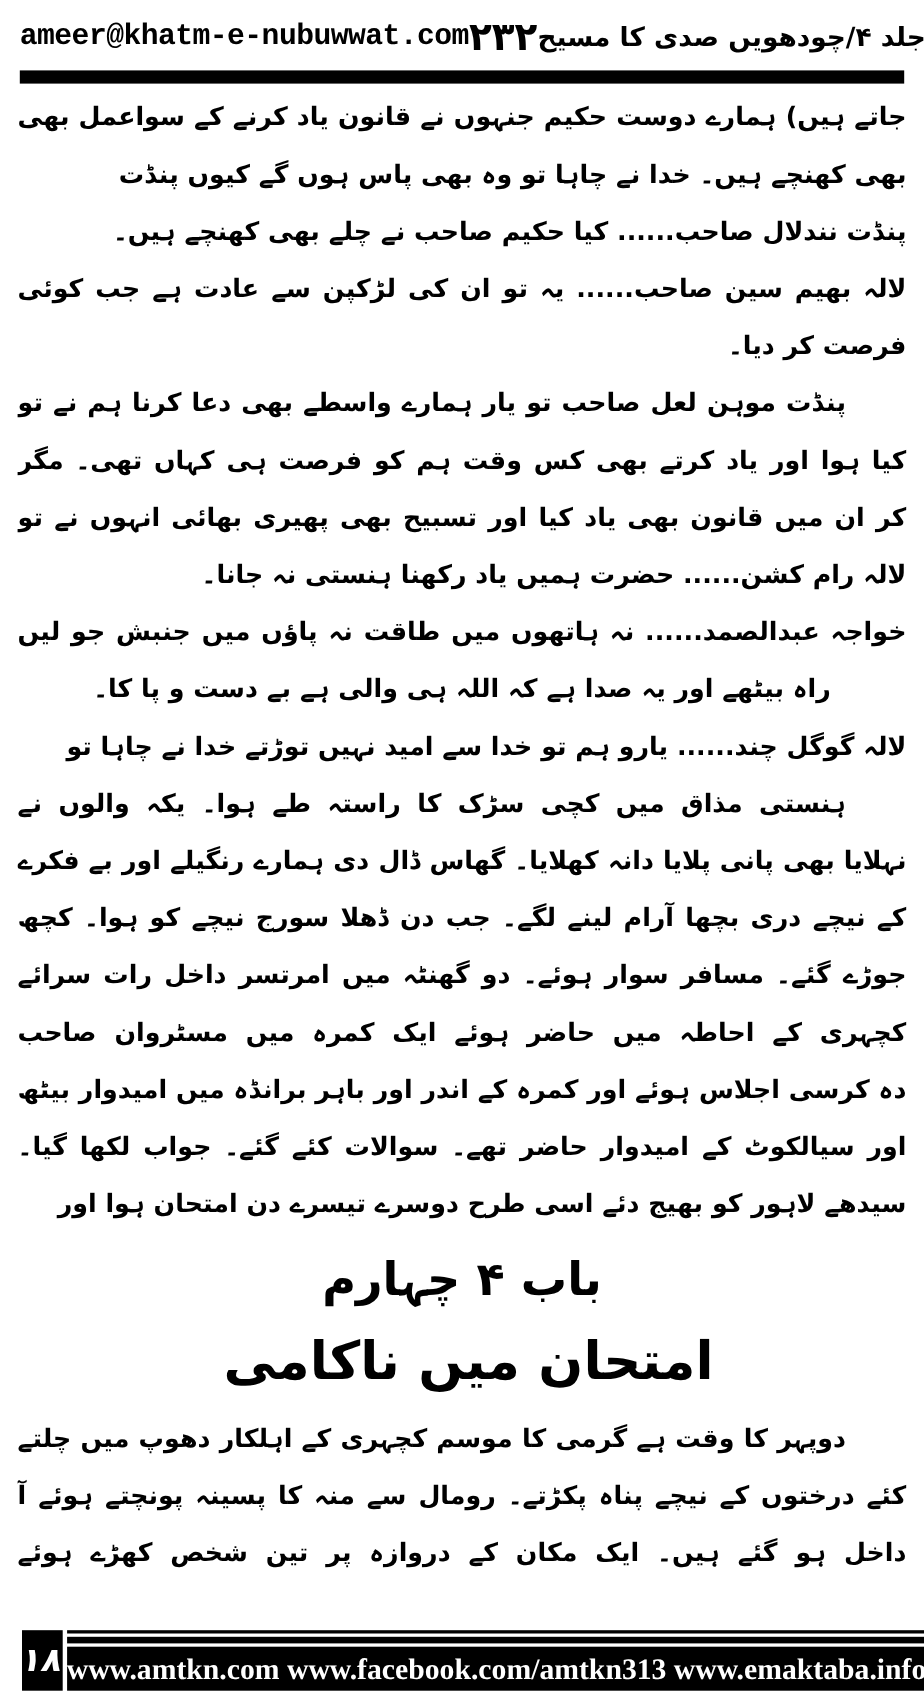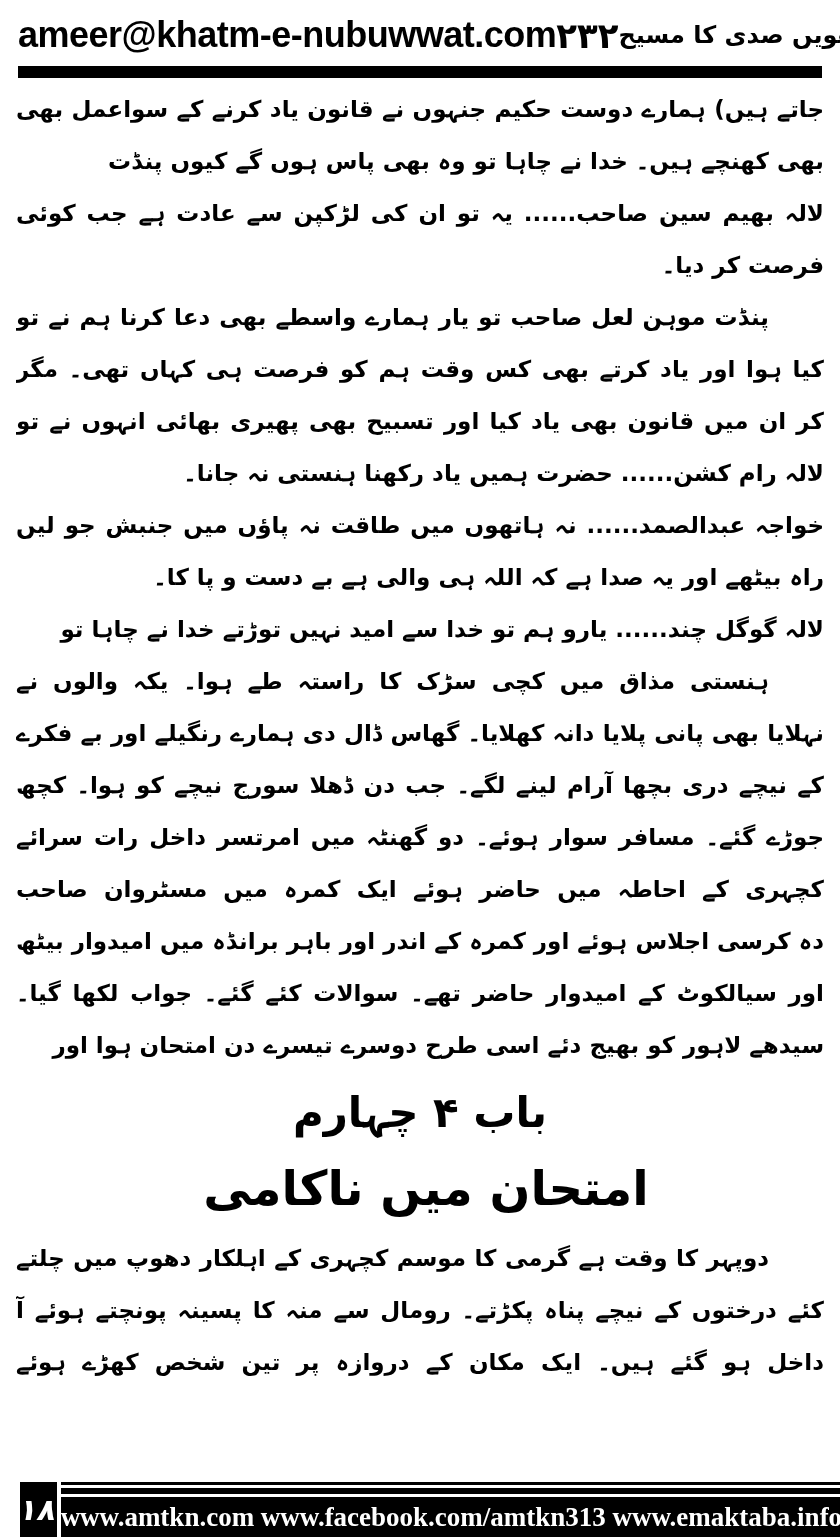--- a/index.html
+++ b/index.html
@@ -8,22 +8,22 @@
     background:#ffffff; color:#000000; overflow:hidden;
     margin:0 auto;
   }
 
   
   .header {
     display:flex; justify-content:space-between; align-items:center;
     padding:14px 18px 0 18px;
   }
   .header-email {
-    font-family:Liberation Sans, sans-serif; font-weight:bold;
-    font-size:36px; letter-spacing:-0.5px; white-space:nowrap;
+    font-family:Liberation Mono, monospace; font-weight:bold;
+    font-size:27px; letter-spacing:-0.5px; white-space:nowrap;
   }
   .header-pagenum {
     font-family:"DejaVu Sans", sans-serif; font-weight:bold;
     font-size:34px; transform:scaleY(1.05);
   }
   .header-title {
     font-family:"DejaVu Sans", sans-serif; font-weight:bold;
     direction:rtl; font-size:24px; white-space:nowrap;
   }
   .header-divider { height:12px; background:#000; margin:10px 18px 0 18px; }
@@ -34,21 +34,21 @@
     direction:rtl;
     font-family:"DejaVu Sans", sans-serif;
     font-weight:bold;
     font-size:23px;
     height:52px; line-height:52px;
     overflow:hidden;
     color:#000;
   }
   .align-justify { text-align:justify; text-align-last:justify; }
   .align-right   { text-align:right; }
-  .align-center  { text-align:right; }
+  .align-center  { text-align:center; }
   .indent { padding-right:55px; }
 
   
   .chapter-heading { text-align:center; direction:rtl; margin:6px 0 4px 0; }
   .chapter-line1 {
     font-family:"DejaVu Sans", sans-serif; font-weight:bold;
     font-size:42px; line-height:72px;
   }
   .chapter-line2 {
     font-family:"DejaVu Sans", sans-serif; font-weight:bold;
@@ -85,20 +85,21 @@
     <span class="header-email">ameer@khatm-e-nubuwwat.com</span>
     <span class="header-pagenum">۲۳۲</span>
     <span class="header-title">احتساب جلد ۴/چودھویں صدی کا مسیح</span>
   </div>
 
   <div class="header-divider"></div>
 
   <div class="body-text">
       <div class="body-line align-justify">جاتے ہیں) ہمارے دوست حکیم جنہوں نے قانون یاد کرنے کے سواعمل بھی کئے ہیں۔ اور چلے</div>
       <div class="body-line align-right">بھی کھنچے ہیں۔ خدا نے چاہا تو وہ بھی پاس ہوں گے کیوں پنڈت صاحب۔</div>
+      <div class="body-line align-right">پنڈت نندلال صاحب...... کیا حکیم صاحب نے چلے بھی کھنچے ہیں۔</div>
       <div class="body-line align-justify">لالہ بھیم سین صاحب...... یہ تو ان کی لڑکپن سے عادت ہے جب کوئی بات ہوئی اور جھٹ وظیفہ</div>
       <div class="body-line align-right">فرصت کر دیا۔</div>
       <div class="body-line align-justify indent">پنڈت موہن لعل صاحب تو یار ہمارے واسطے بھی دعا کرنا ہم نے تو قسم علم کی جو کچھ بھی یاد</div>
       <div class="body-line align-justify">کیا ہوا اور یاد کرتے بھی کس وقت ہم کو فرصت ہی کہاں تھی۔ مگر حکیم صاحب نے چھ ماہ کی رخصت لے</div>
       <div class="body-line align-justify">کر ان میں قانون بھی یاد کیا اور تسبیح بھی پھیری بھائی انہوں نے تو دعا اور دوا دونوں سے کام لیا ہے۔</div>
       <div class="body-line align-right">لالہ رام کشن...... حضرت ہمیں یاد رکھنا ہنستی نہ جانا۔</div>
       <div class="body-line align-justify">خواجہ عبدالصمد...... نہ ہاتھوں میں طاقت نہ پاؤں میں جنبش جو لیں کھینچ دامن ہم اس دلرباء کا۔ سر</div>
       <div class="body-line align-center">راہ بیٹھے اور یہ صدا ہے کہ اللہ ہی والی ہے بے دست و پا کا۔</div>
       <div class="body-line align-right">لالہ گوگل چند...... یارو ہم تو خدا سے امید نہیں توڑتے خدا نے چاہا تو ضرور پاس کریں گے۔</div>
       <div class="body-line align-justify indent">ہنستی مذاق میں کچی سڑک کا راستہ طے ہوا۔ یکہ والوں نے گھوڑوں کو ملا اور مالش کر کے</div>

